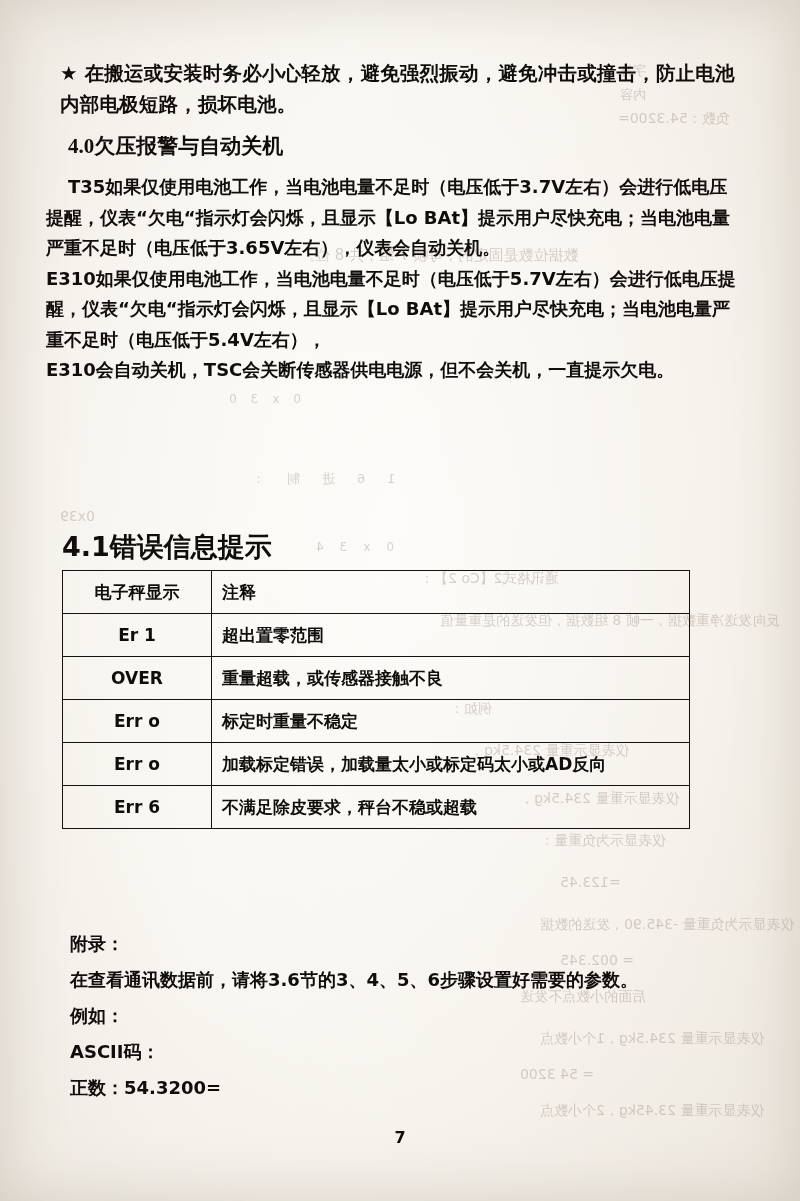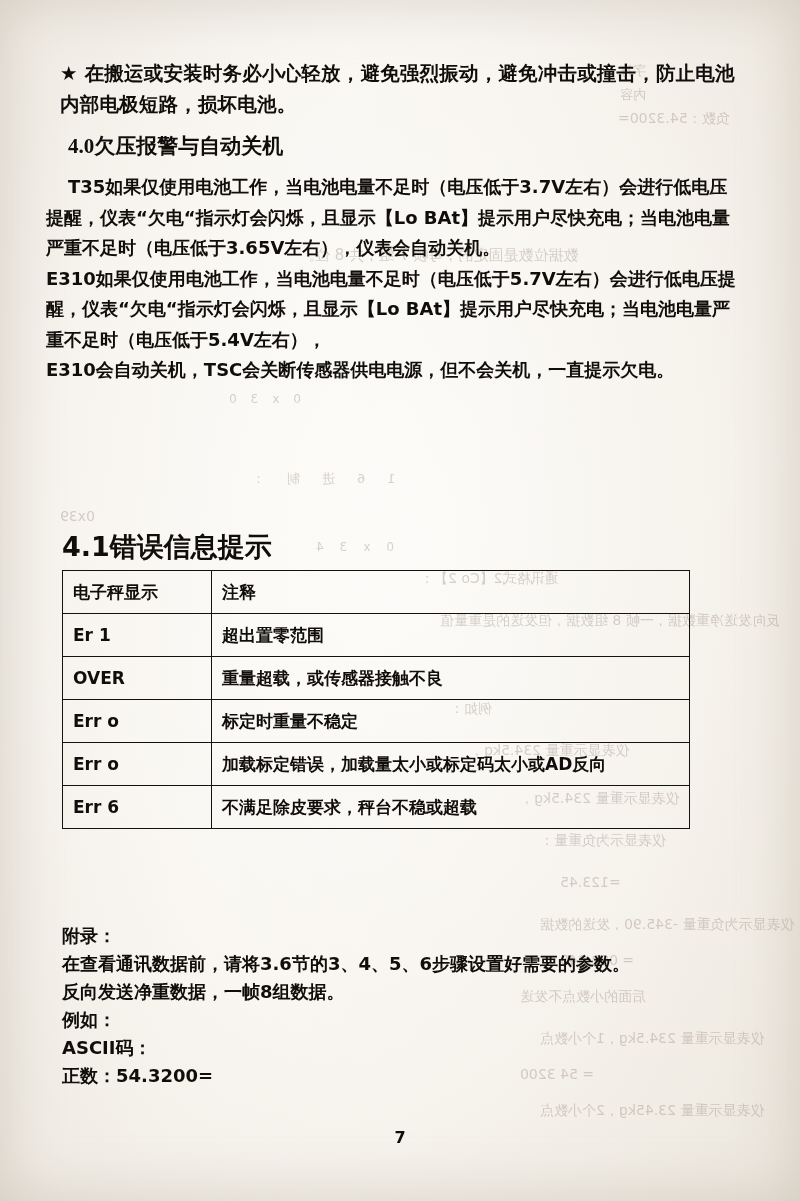--- a/index.html
+++ b/index.html
@@ -99,34 +99,35 @@
   table.errtbl td {
     border: 1.6px solid #15110e;
     padding: 8px 10px;
     font-weight: 600;
     height: 26px;
     vertical-align: middle;
   }
   table.errtbl td.c1 {
     width: 128px;
     white-space: nowrap;
+    text-align: center;
   }
   table.errtbl tr.head td {
     font-weight: 600;
   }
   .appendix {
     position: absolute;
     left: 62px;
     top: 922px;
     width: 700px;
     font-size: 18px;
     line-height: 28px;
     font-weight: 700;
   }
-  .appendix p { margin: 0; }
+  .appendix p { margin: 8px; }
   .appendix p.normal { font-weight: 600; }
   .pageno {
     position: absolute;
     left: 0;
     top: 1128px;
     width: 800px;
     text-align: center;
     font-size: 16px;
     font-weight: 600;
   }
@@ -199,21 +200,20 @@
       <tr>
         <td class="c1">Err 6</td>
         <td>不满足除皮要求，秤台不稳或超载</td>
       </tr>
     </tbody>
   </table>
 
   <div class="appendix">
     <p>附录：</p>
     <p>在查看通讯数据前，请将3.6节的3、4、5、6步骤设置好需要的参数。</p>
-    <p>反向发送净重数据，一帧8组数据。</p>
     <p class="normal">例如：</p>
     <p class="normal">ASCII码：</p>
     <p class="normal">正数：54.3200=</p>
   </div>
 
   <div class="pageno">7</div>
 </div>
 
 <div class="edge-shade"></div>
 

